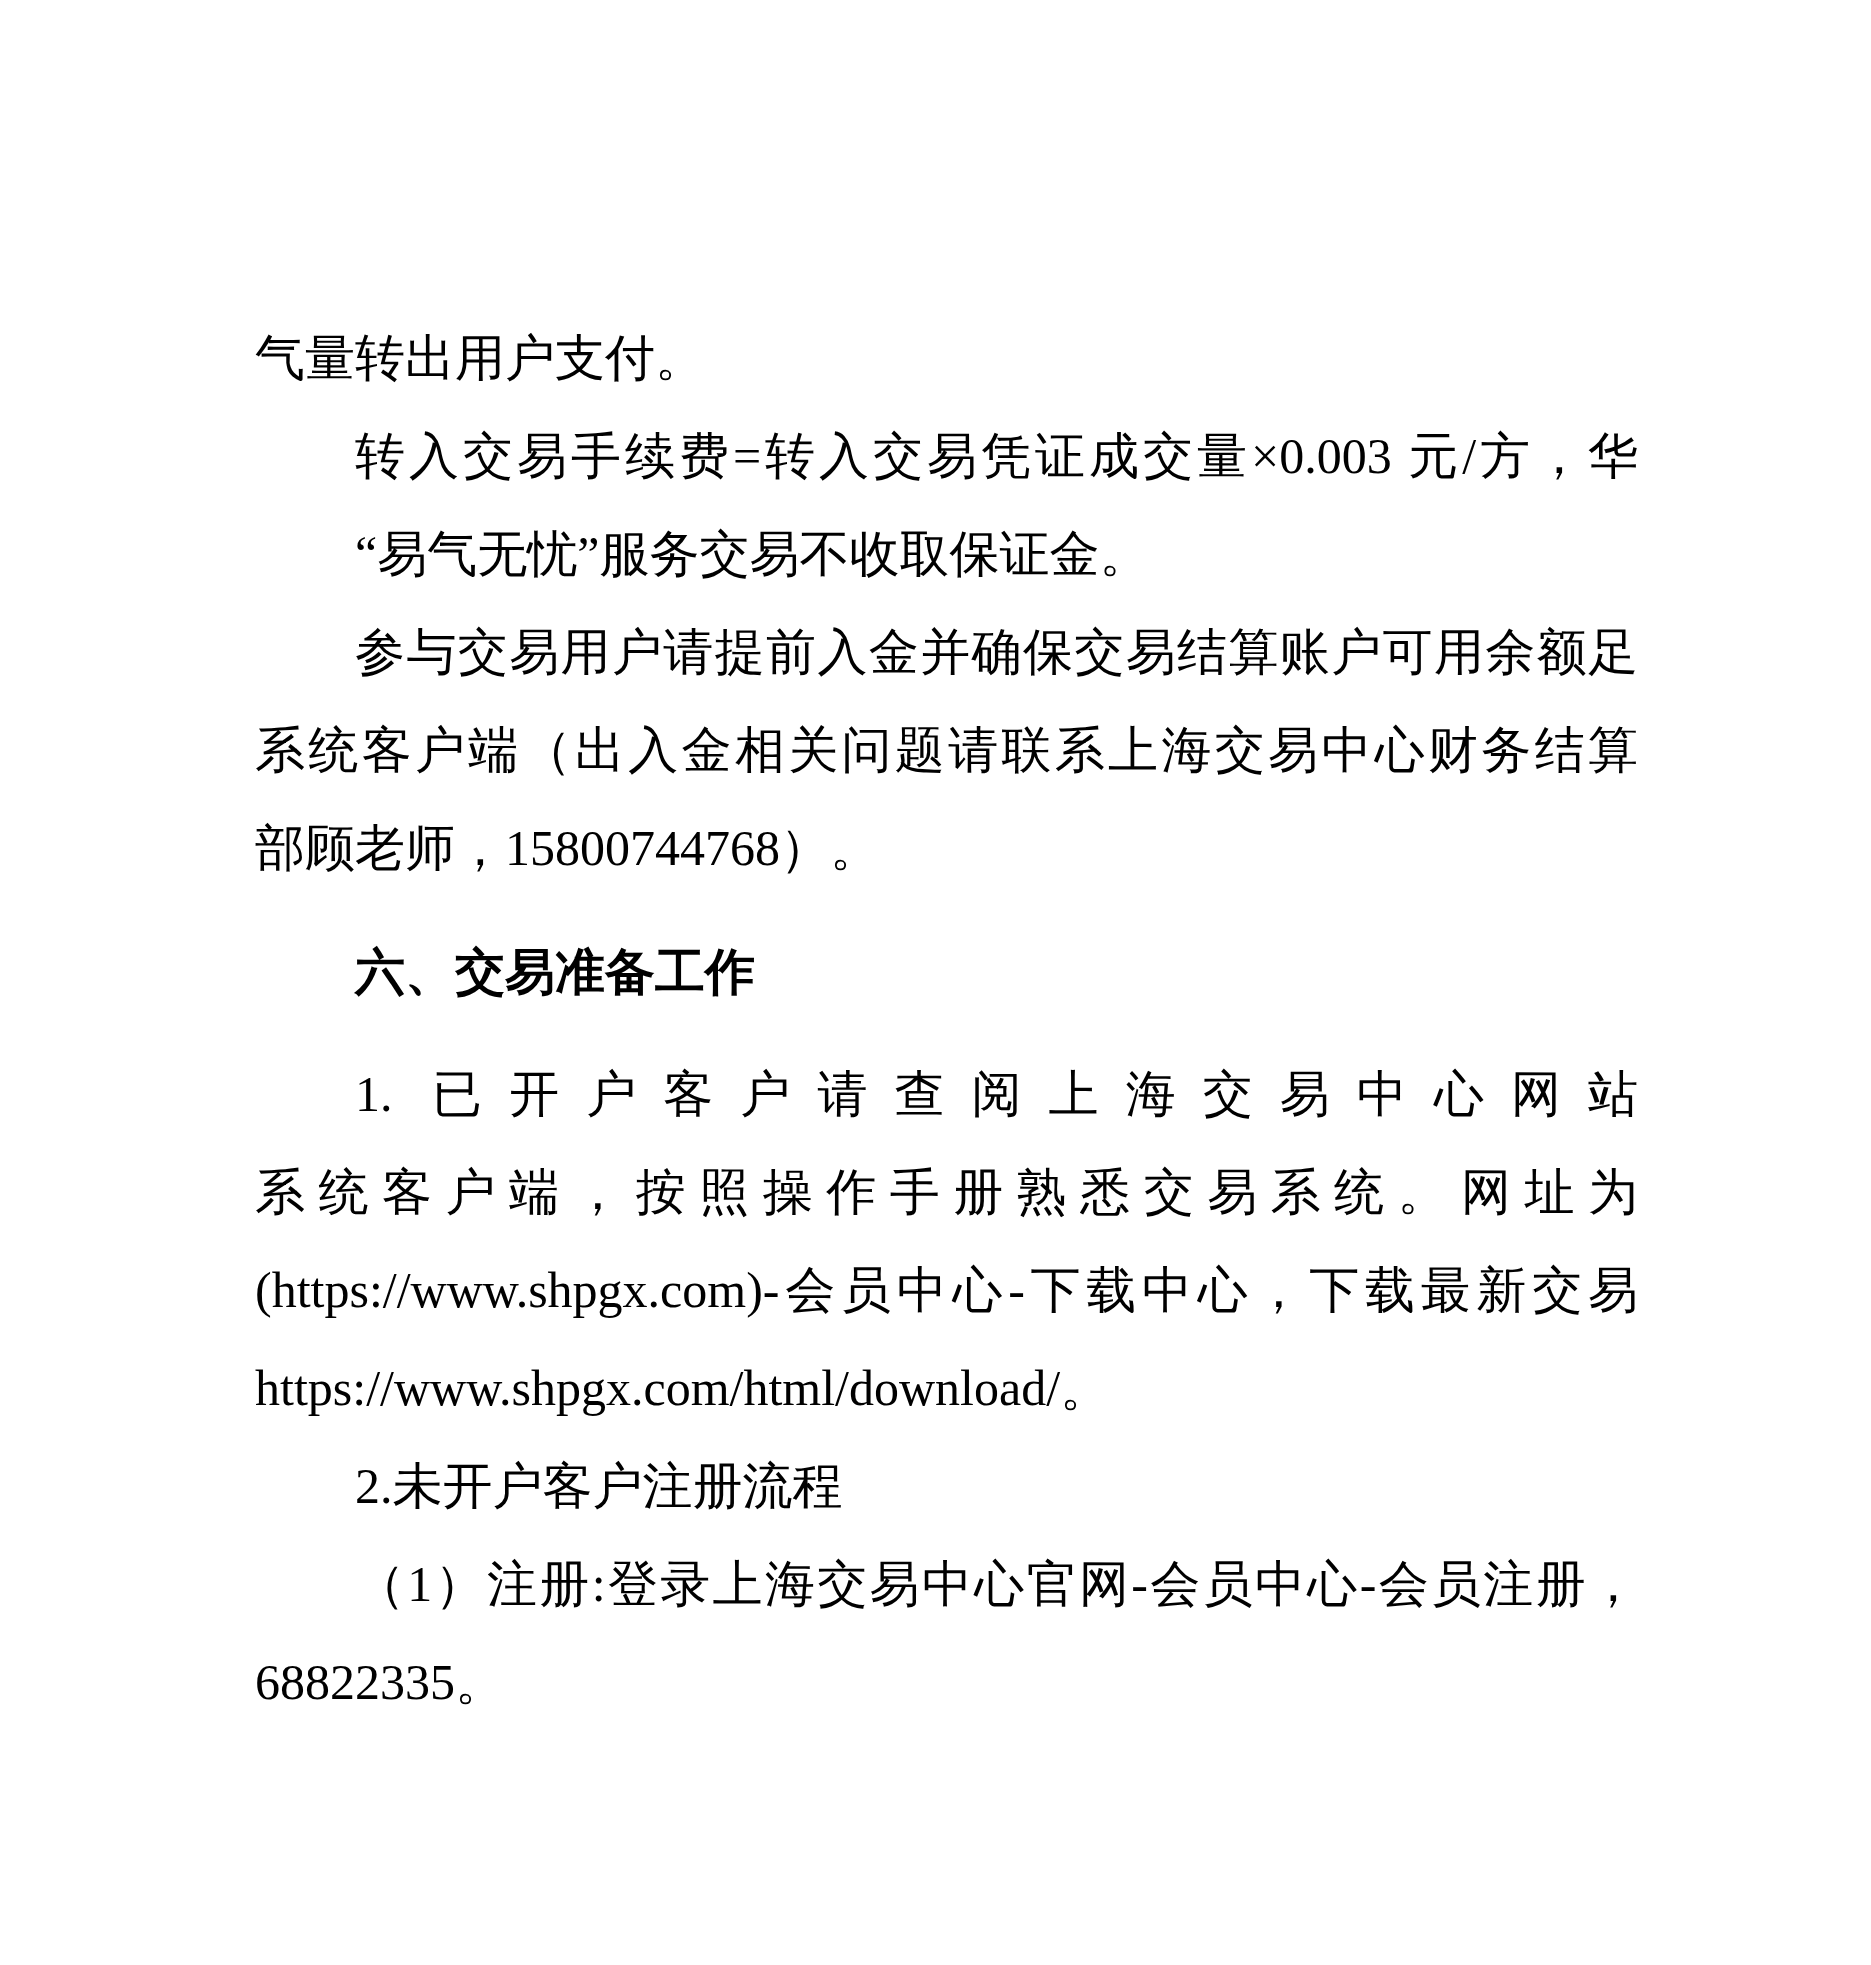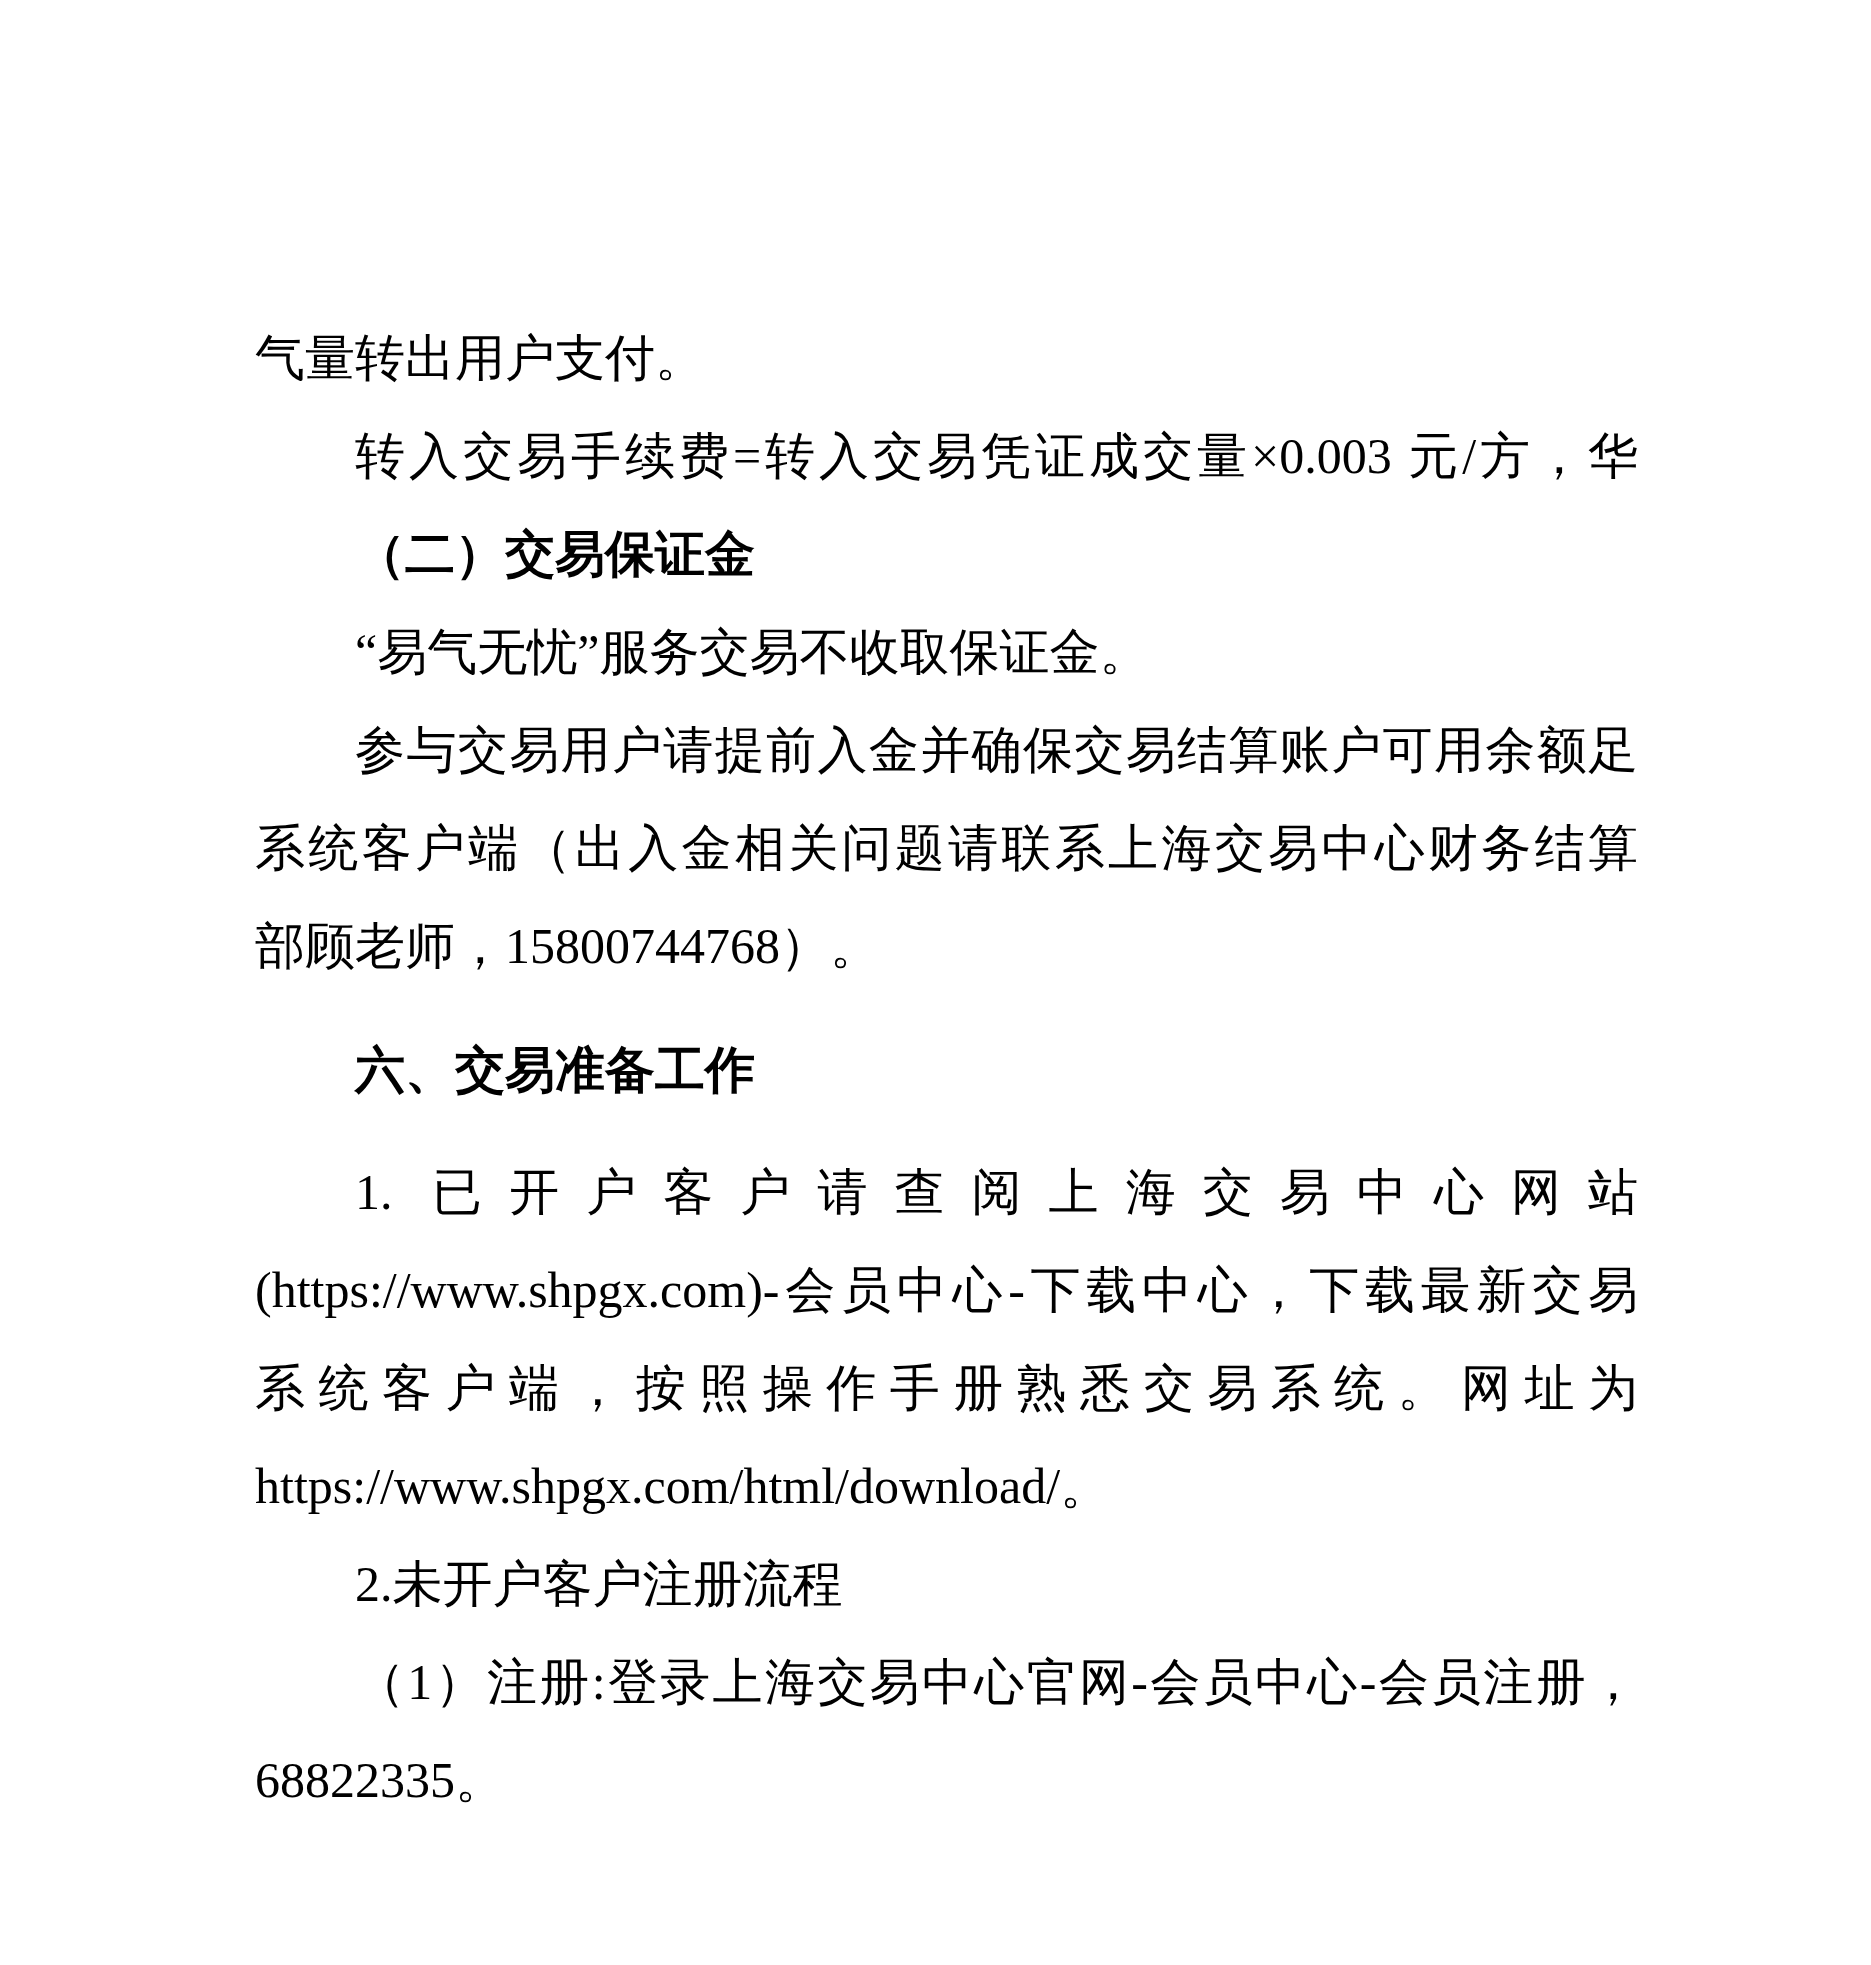--- a/index.html
+++ b/index.html
@@ -50,29 +50,28 @@
     margin-bottom: 24.4px;
   }
 </style>
 </head>
 <body>
 
 <div class="page">
   <div class="doc">
     <div class="line">气量转出用户支付。</div>
     <div class="line indent just">转入交易手续费=转入交易凭证成交量×0.003 元/方，华</div>
-    <div class="line indent bold">（二）交易保证金</div>
     <div class="line indent">“易气无忧”服务交易不收取保证金。</div>
     <div class="line indent just">参与交易用户请提前入金并确保交易结算账户可用余额足</div>
     <div class="line just">系统客户端（出入金相关问题请联系上海交易中心财务结算</div>
     <div class="line">部顾老师，15800744768）。</div>
     <div class="line indent bold spaced">六、交易准备工作</div>
     <div class="line indent just">1. 已开户客户请查阅上海交易中心网站</div>
+    <div class="line just">系统客户端，按照操作手册熟悉交易系统。网址为</div>
     <div class="line just">(https://www.shpgx.com)-会员中心-下载中心，下载最新交易</div>
-    <div class="line just">系统客户端，按照操作手册熟悉交易系统。网址为</div>
     <div class="line">https://www.shpgx.com/html/download/。</div>
     <div class="line indent">2.未开户客户注册流程</div>
     <div class="line indent just">（1）注册:登录上海交易中心官网-会员中心-会员注册，</div>
     <div class="line">68822335。</div>
 
   </div>
 </div>
 
 
 </body></html>

